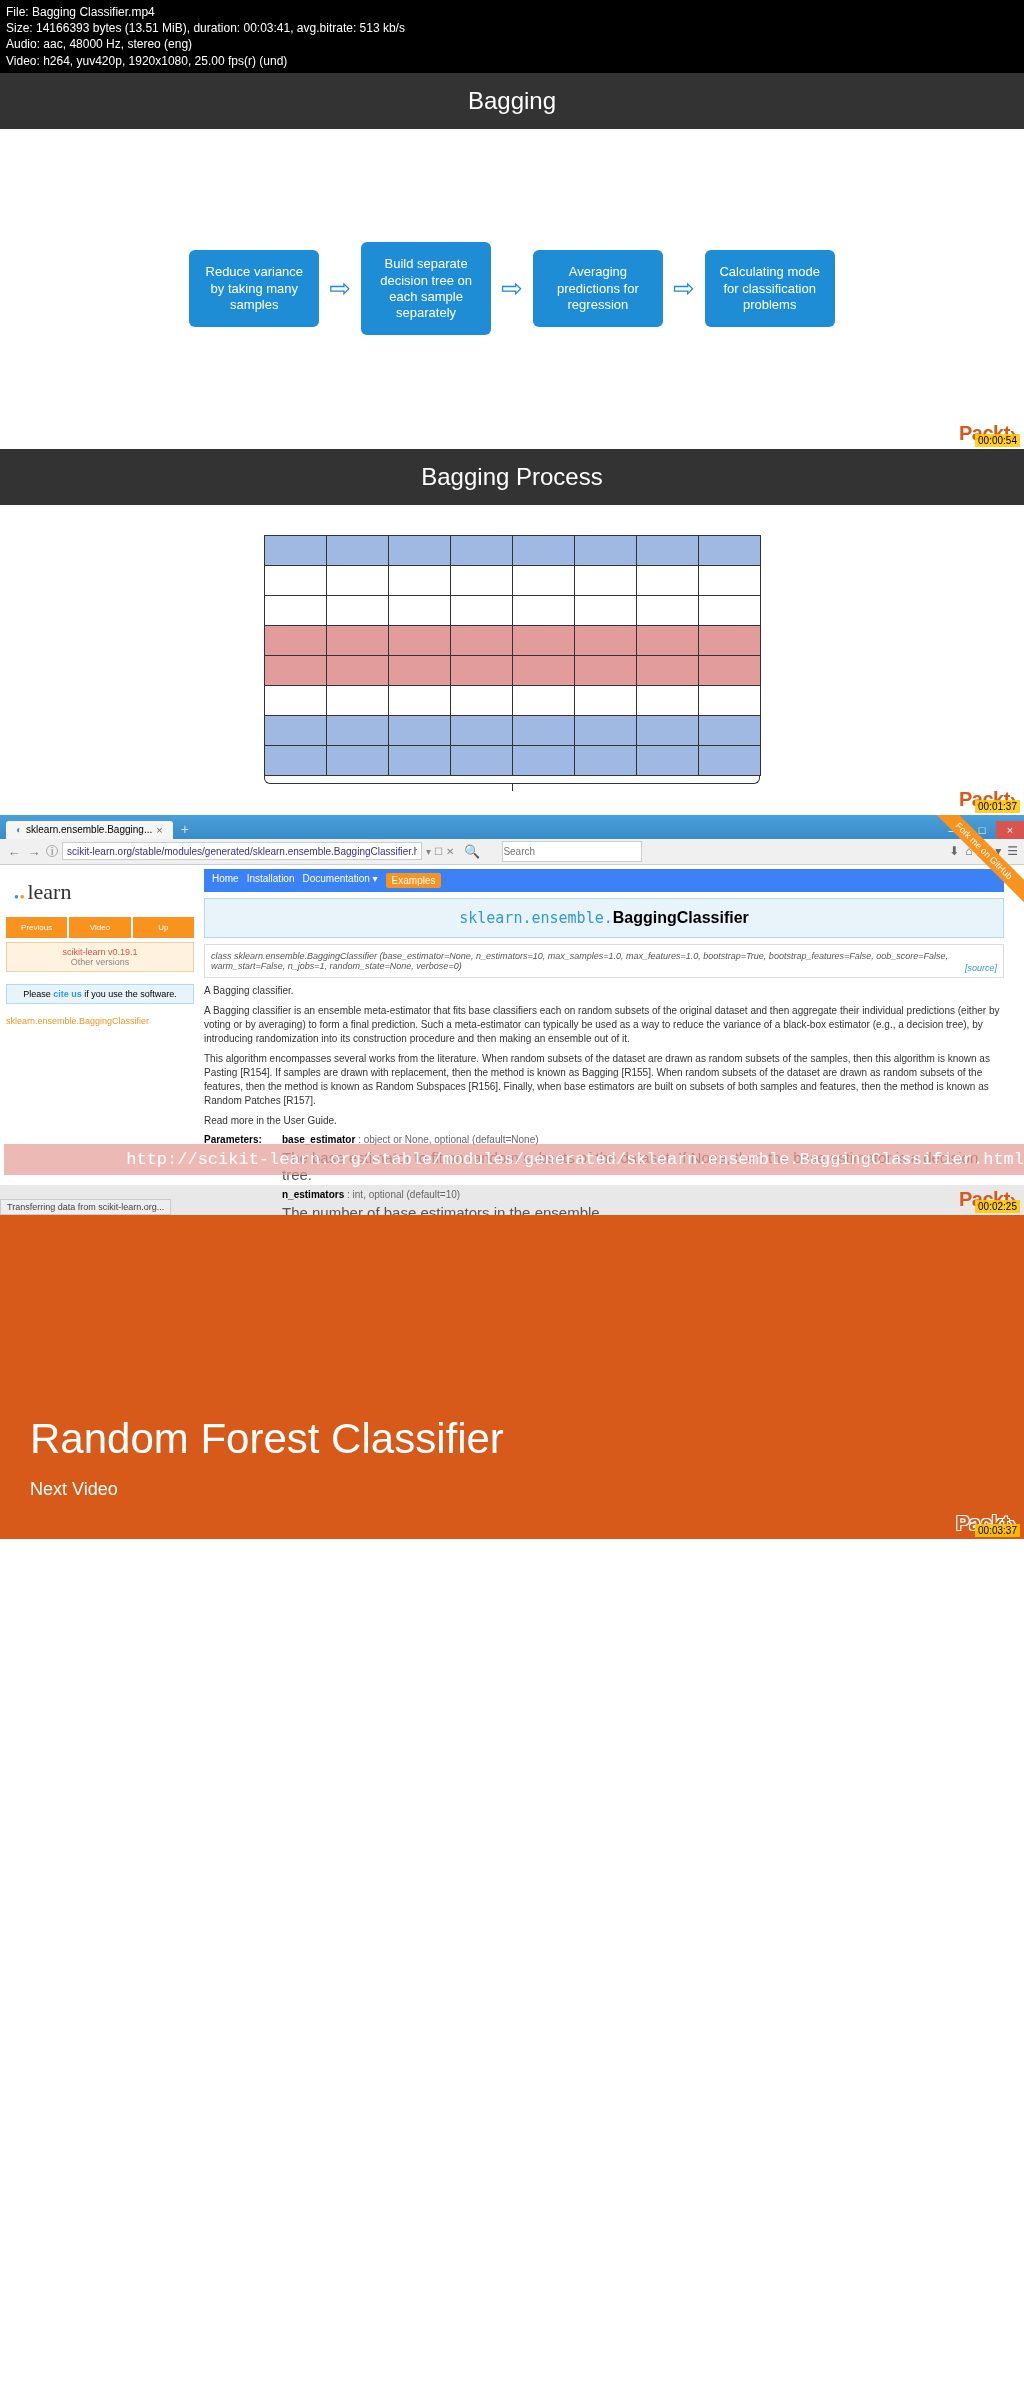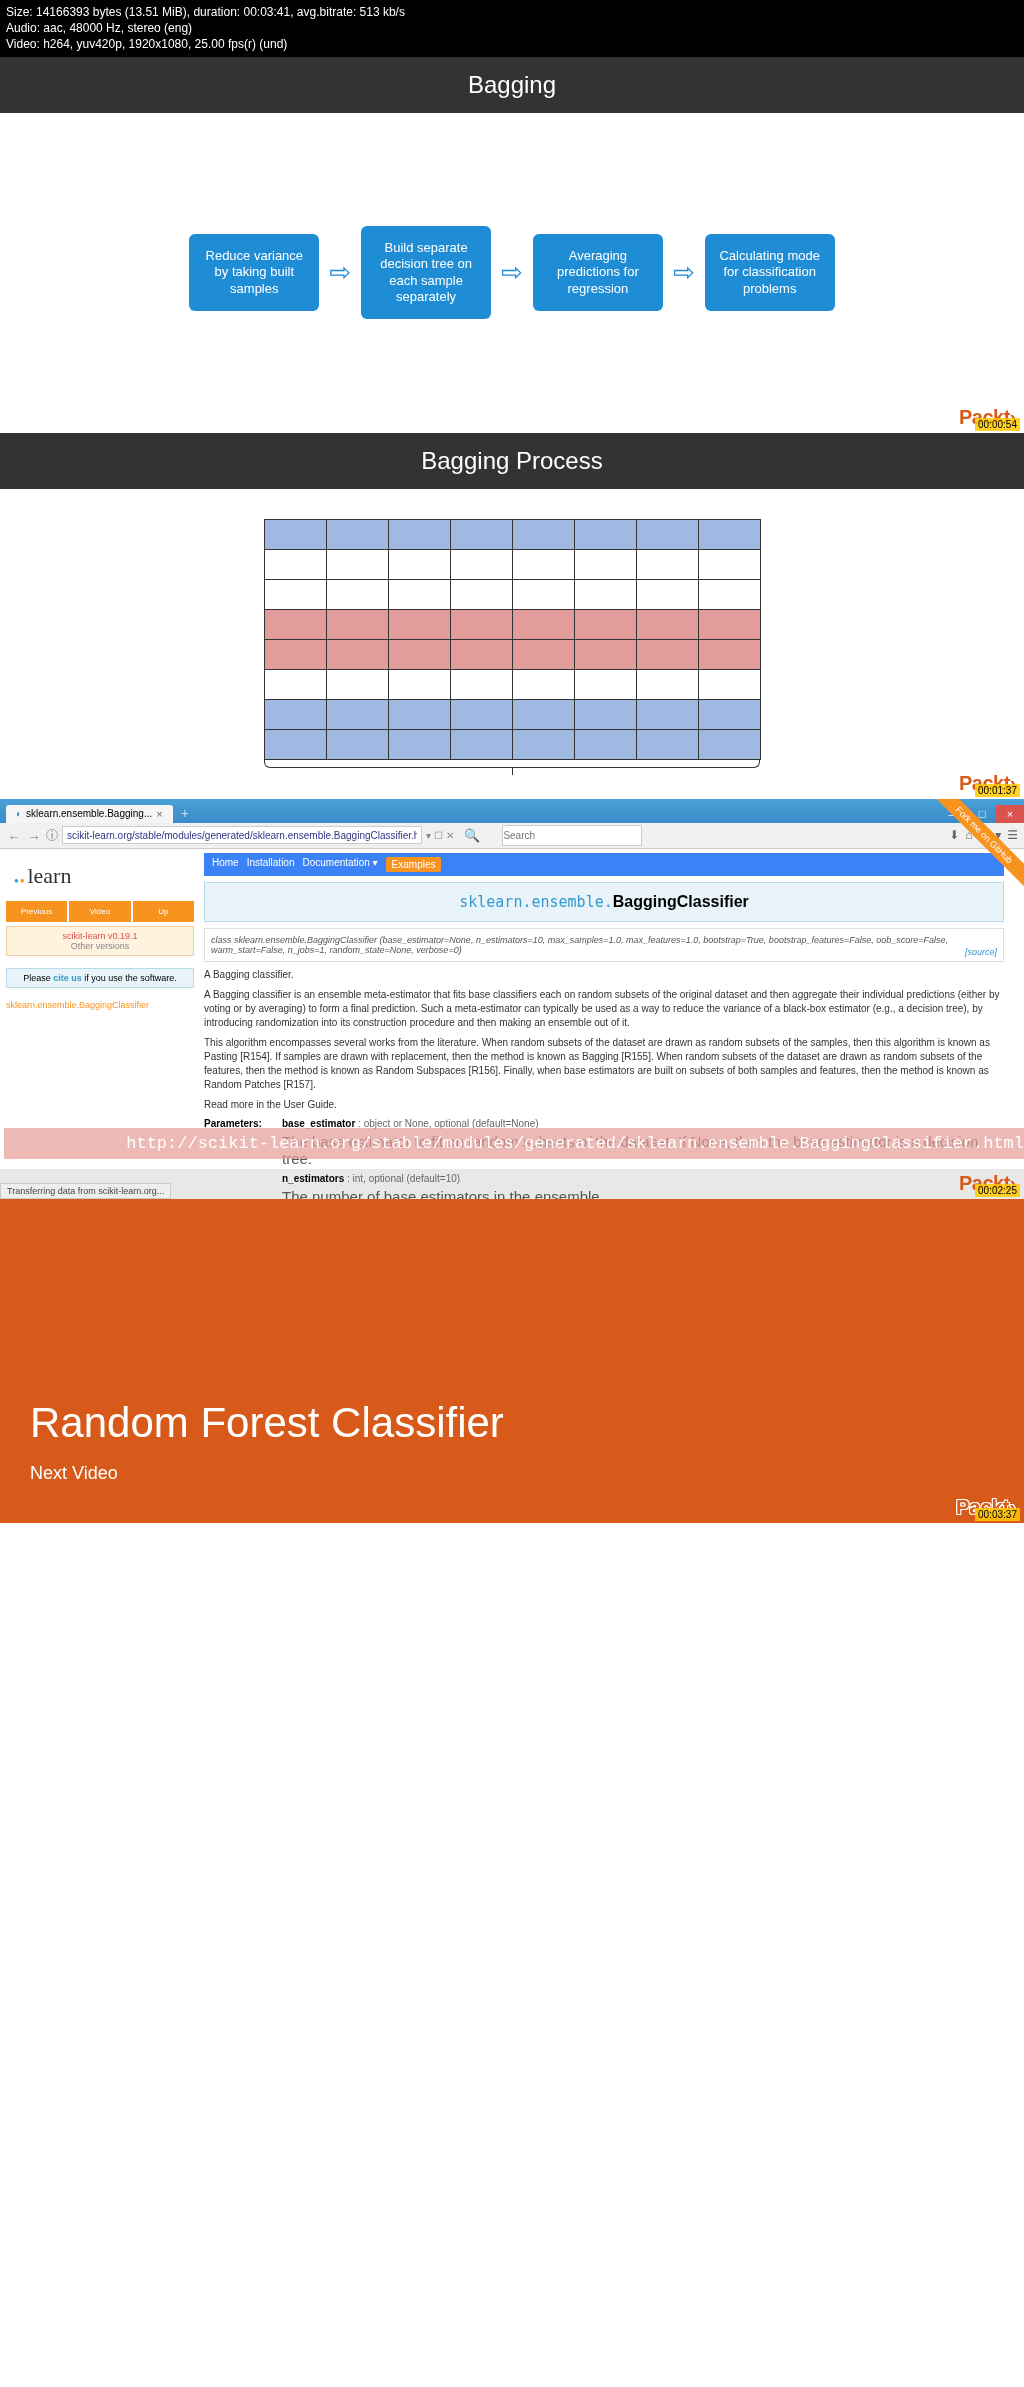--- a/index.html
+++ b/index.html
@@ -79,28 +79,29 @@
     
     .panel4 { background:#d85a1a; color:#fff; height:324px; padding: 200px 30px 0; position:relative;}
     .panel4 .big { font-size:42px; font-weight:300; font-family: 'Segoe UI', sans-serif;}
     .panel4 .sub { font-size:18px; margin-top:16px; font-weight:300;}
     .packt-bottom { position:absolute; right:8px; bottom:4px; color:#d85a1a; text-shadow: -1px -1px 0 #fff, 1px -1px 0 #fff, -1px 1px 0 #fff, 1px 1px 0 #fff; font-weight:bold; font-size:20px;}
   </style>
 </head>
 <body>
 
 <div class="meta-block">
+  <div>File: Bagging Classifier.mp4</div>
   <div>Size: 14166393 bytes (13.51 MiB), duration: 00:03:41, avg.bitrate: 513 kb/s</div>
   <div>Audio: aac, 48000 Hz, stereo (eng)</div>
   <div>Video: h264, yuv420p, 1920x1080, 25.00 fps(r) (und)</div>
 </div>
 
 <div class="dark-title">Bagging</div>
 <div class="panel1">
-  <div class="flow-box">Reduce variance by taking built samples</div>
+  <div class="flow-box">Reduce variance by taking many samples</div>
   <span class="arrow-icon">⇨</span>
   <div class="flow-box">Build separate decision tree on each sample separately</div>
   <span class="arrow-icon">⇨</span>
   <div class="flow-box">Averaging predictions for regression</div>
   <span class="arrow-icon">⇨</span>
   <div class="flow-box">Calculating mode for classification problems</div>
   <div class="packt"><span>Packt</span><span class="packt-suffix">›</span></div>
   <div class="timestamp-badge">00:00:54</div>
 </div>
 

